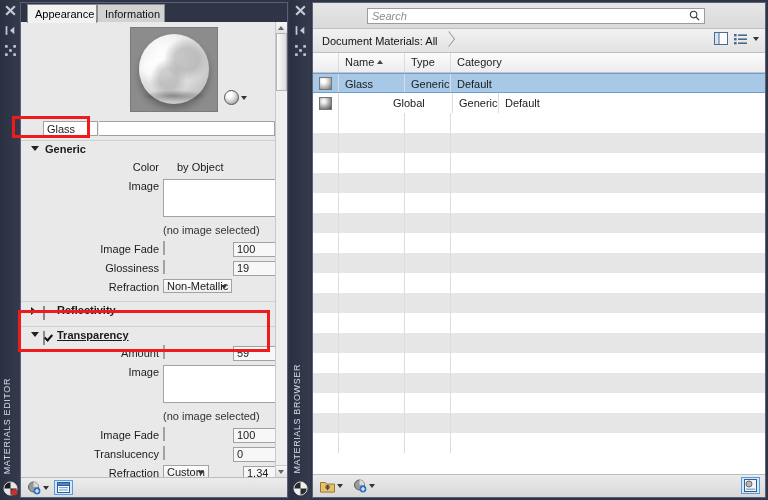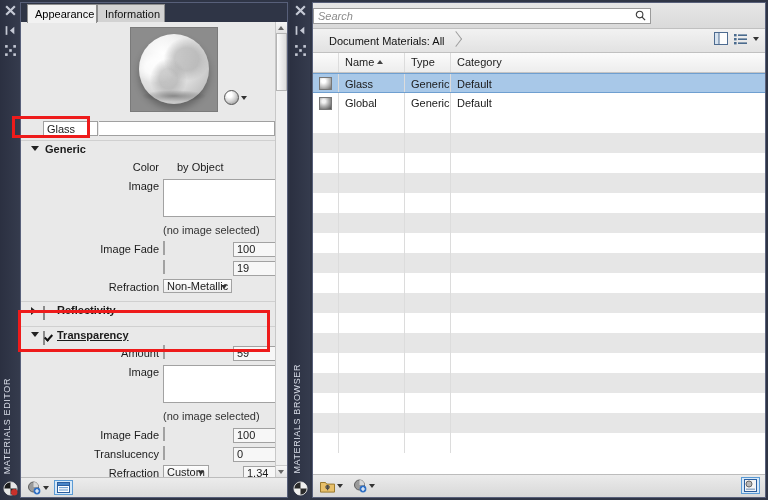--- a/index.html
+++ b/index.html
@@ -136,34 +136,34 @@
 
   
   #browser{left:290px;width:478px;}
   .br-body{
     position:absolute;left:22px;right:2px;top:2px;bottom:2px;
     background:#efefef;border:1px solid #58607a;box-sizing:border-box;
     display:flex;flex-direction:column;
   }
   .br-search{
     flex:0 0 auto;height:25px;background:linear-gradient(#e6e6e6,#dadada);
-    display:flex;align-items:center;justify-content:flex-start;padding-right:6px;
+    display:flex;align-items:center;justify-content:center;padding-right:6px;
     border-bottom:1px solid #c0c0c0;
   }
   .searchbox{
     width:338px;height:16px;background:#fff;border:1px solid #9b9b9b;box-sizing:border-box;
     display:flex;align-items:center;padding:0 4px;position:relative;
   }
   .searchbox .ph{font-style:italic;color:#8b8b8b;font-size:11px;flex:1;}
   .mag{width:11px;height:11px;}
   .br-crumb{
     flex:0 0 auto;height:23px;background:linear-gradient(#f2f2f2,#e2e2e2);
     border-bottom:1px solid #c0c0c0;display:flex;align-items:center;position:relative;
   }
-  .crumb-txt{padding-left:16px;font-size:11px;color:#111;}
+  .crumb-txt{padding-left:9px;font-size:11px;color:#111;}
   .crumb-sep{
     margin-left:6px;width:10px;height:16px;position:relative;
   }
   .crumb-sep:before{
     content:"";position:absolute;left:0;top:1px;width:9px;height:9px;
     border-top:1px solid #9b9b9b;border-right:1px solid #9b9b9b;transform:rotate(45deg) skew(8deg,8deg);
   }
   .crumb-right{position:absolute;right:6px;top:3px;display:flex;align-items:center;gap:6px;}
 
   .br-header{
@@ -274,20 +274,21 @@
           <span class="val-text note" style="left:142px;line-height:15px;">(no image selected)</span>
         </div>
 
         <div class="row">
           <span class="lbl" style="left:30px;width:108px;">Image Fade</span>
           <span class="ctl slider" style="left:142px;width:68px;"><i class="fill" style="width:100%"></i></span>
           <span class="ctl inputbox" style="left:212px;width:46px;">100</span>
         </div>
 
         <div class="row">
+          <span class="lbl" style="left:30px;width:108px;">Glossiness</span>
           <span class="ctl slider" style="left:142px;width:68px;"><i class="fill" style="width:19%"></i></span>
           <span class="ctl inputbox" style="left:212px;width:46px;">19</span>
           <span class="ctl spin" style="left:262px;"></span>
         </div>
 
         <div class="row">
           <span class="lbl" style="left:30px;width:108px;">Refraction</span>
           <span class="ctl combo" style="left:142px;width:132px;">
             <span>Non-Metallic</span>
             <i class="cb-arrow"></i>
@@ -453,21 +454,21 @@
               <span class="swatch"></span>
             </span>
           <span class="bc" style="width:66px;">Glass</span>
           <span class="bc" style="width:46px;">Generic</span>
           <span class="bc" style="flex:1;border-right:none;">Default</span>
         </div>
         <div class="brow">
           <span class="bc icon" style="width:26px;">
               <span class="swatch dark"></span>
             </span>
-          <span class="bc" style="width:66px;">Global</span>
+          <span class="bc" style="width:66px;margin-left:48px;">Global</span>
           <span class="bc" style="width:46px;">Generic</span>
           <span class="bc" style="flex:1;border-right:none;">Default</span>
         </div>
         <div id="empty-rows">
             <div class="brow">
               <span class="bc" style="width: 26px;"></span>
               <span class="bc" style="width: 66px;"></span>
               <span class="bc" style="width: 46px;"></span>
               <span class="bc" style="flex: 1 1 0%; border-right: none;"></span>
             </div>

